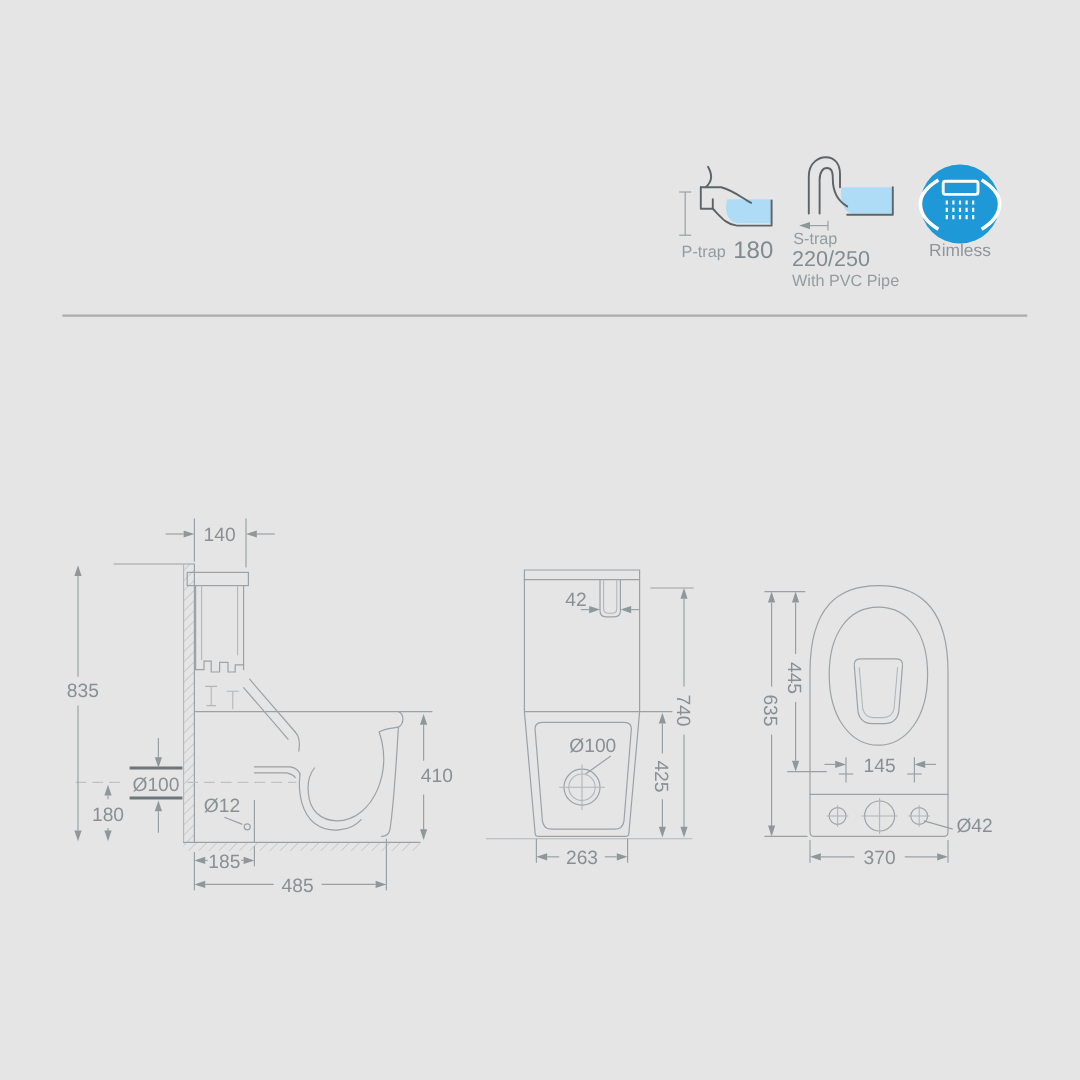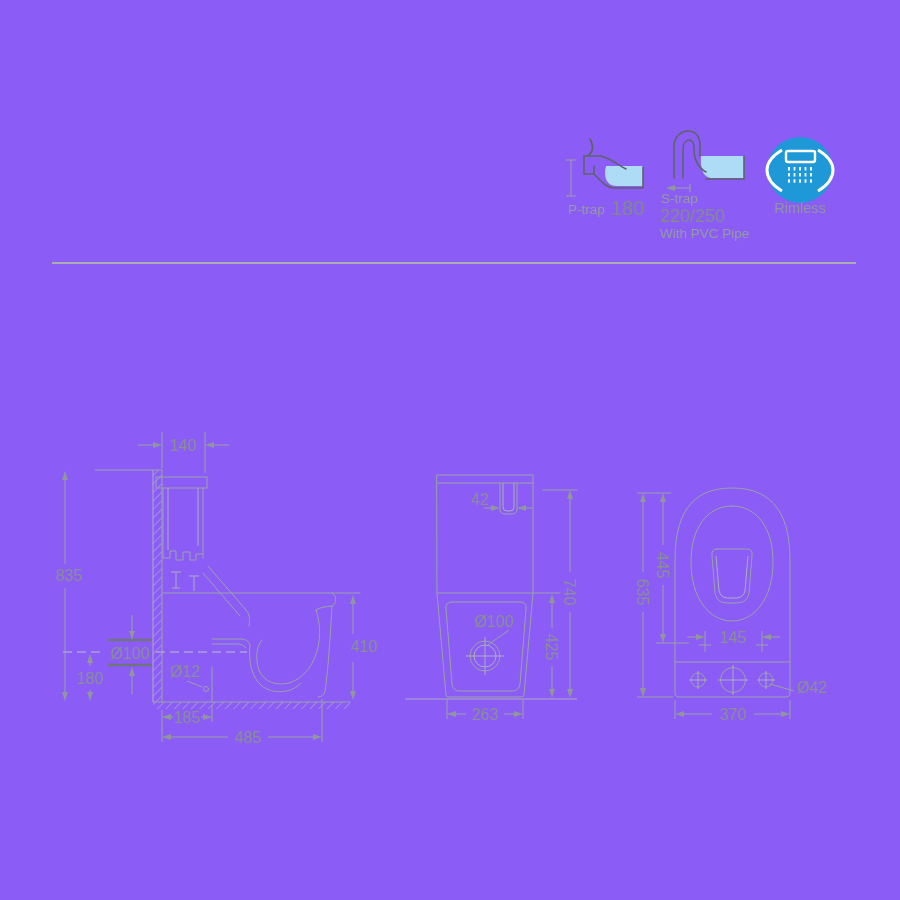--- a/index.html
+++ b/index.html
@@ -1,16 +1,16 @@
 <!DOCTYPE html>
 <html><head>
 <meta charset="utf-8">
 <style>
   html,body{margin:0;padding:0;background:#ffffff;}
-  .page{width:900px;height:900px;position:relative;background:#8b5cf6;font-family:"Liberation Sans",sans-serif;}
+  .page{width:900px;height:900px;position:relative;background:#e5e5e5;font-family:"Liberation Sans",sans-serif;}
   svg text{font-family:"Liberation Sans",sans-serif;}
   .ln  {stroke:#9ba2a7;stroke-width:1;fill:none;stroke-linecap:round;}
   .lnt {stroke:#b0b6ba;stroke-width:.9;fill:none;}
   .dml {stroke:#99a1a5;stroke-width:1;fill:none;}
   .arr {fill:#8f979b;stroke:none;}
   .thk {stroke:#6f767a;stroke-width:2.6;fill:none;}
   .ctr {stroke:#bcc2c5;stroke-width:1;fill:none;stroke-dasharray:9 5;}
   .hat {stroke:#b7bdc0;stroke-width:1;}
   .dim {font-size:16px;fill:#899094;}
   .ico {stroke:#5d6468;stroke-width:1.6;fill:none;stroke-linecap:round;stroke-linejoin:round;}

